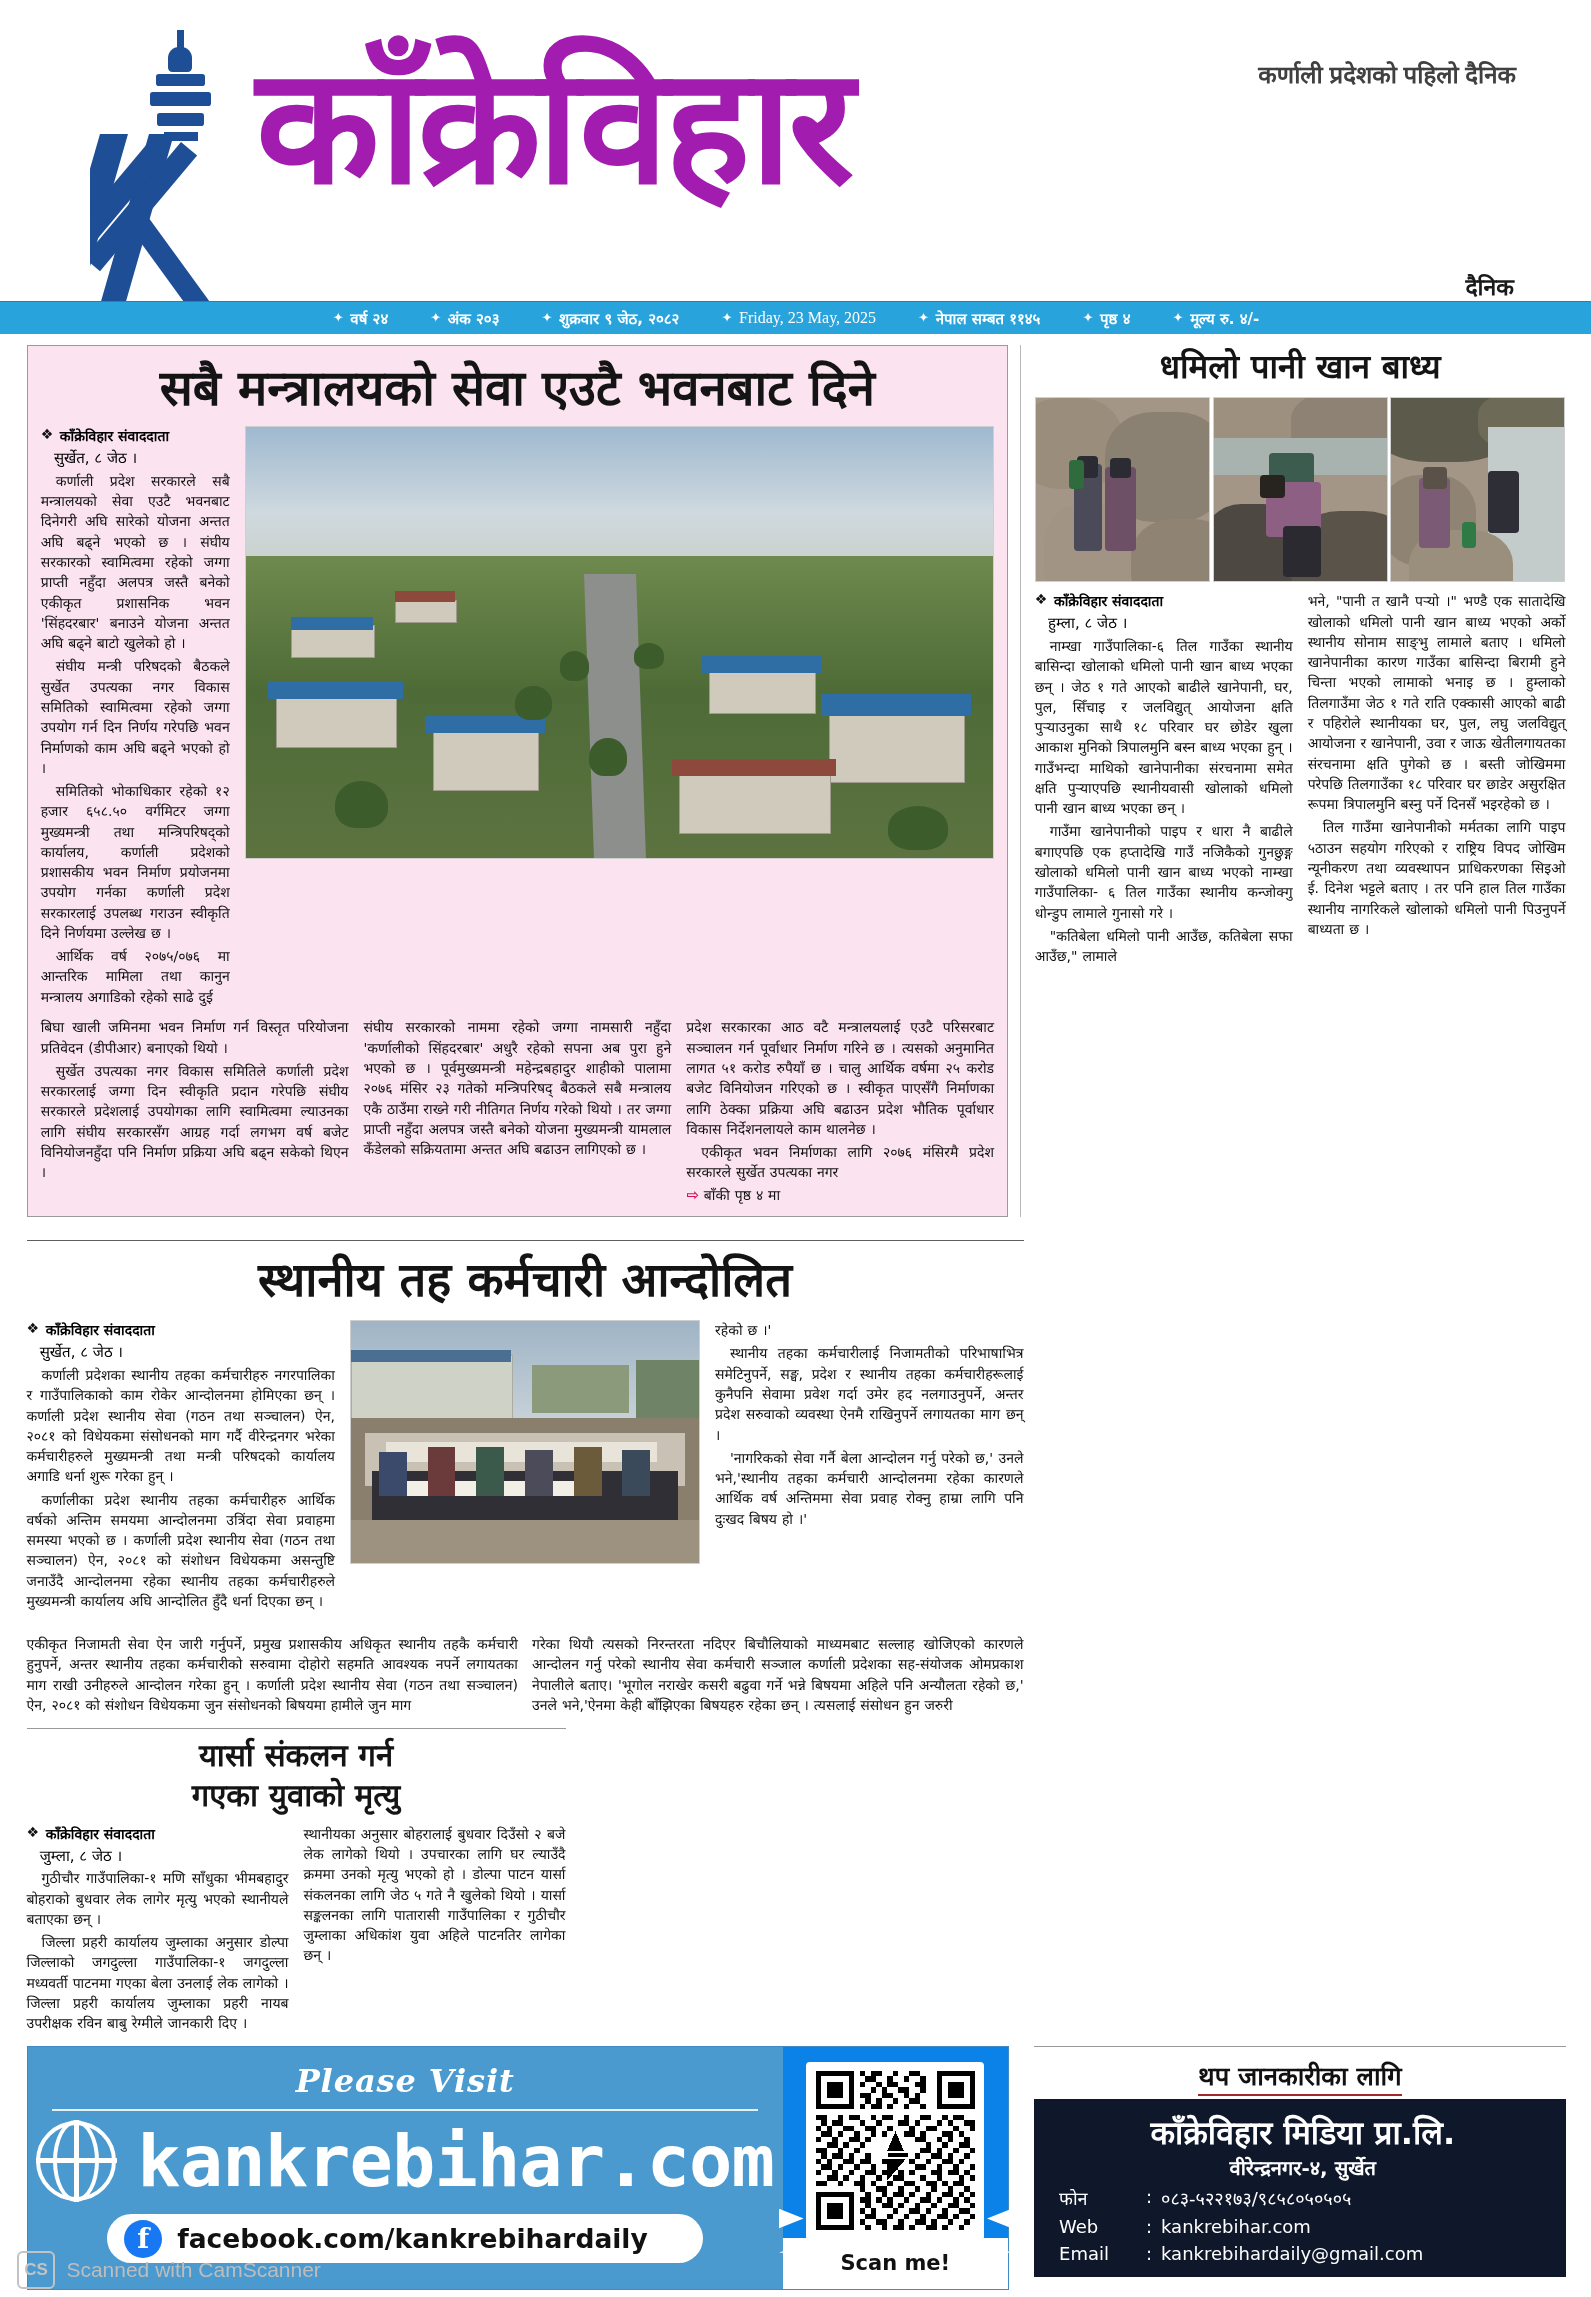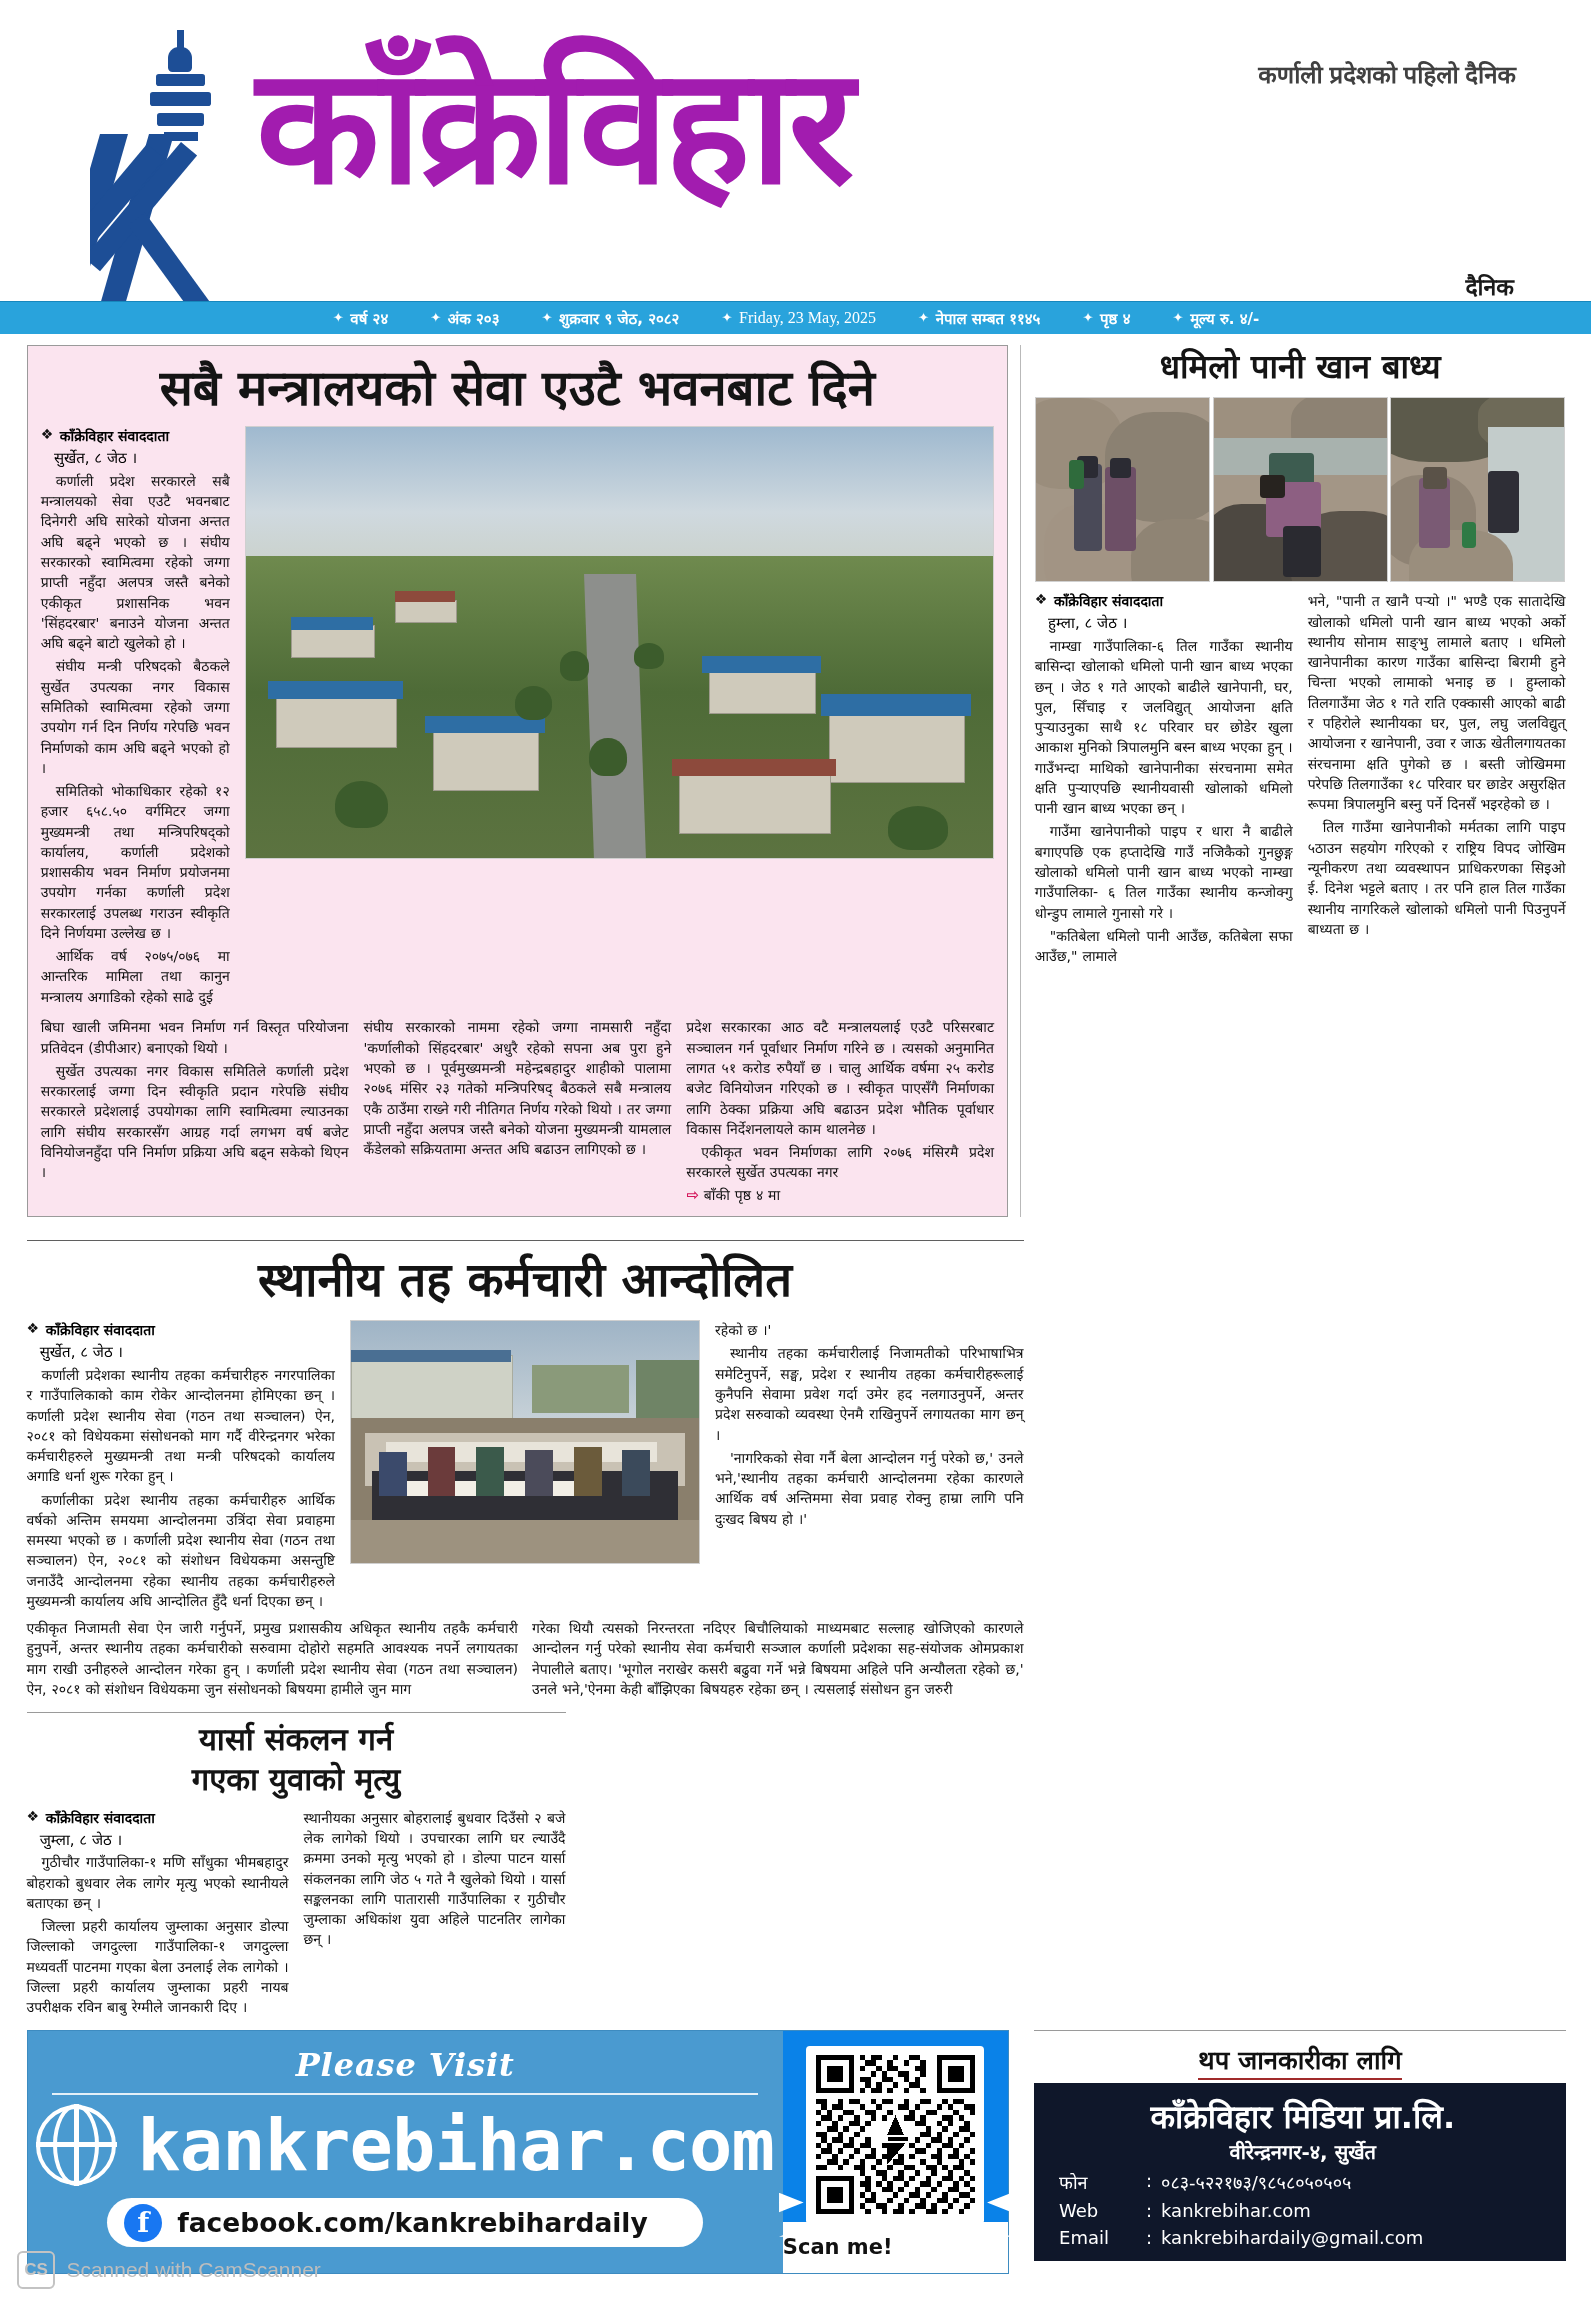--- a/index.html
+++ b/index.html
@@ -145,21 +145,21 @@
   .fbicon{width:38px;height:38px;border-radius:50%;background:#1877f2;color:#fff;
           display:flex;align-items:center;justify-content:center;font-size:28px;font-weight:bold;
           font-family:"DejaVu Serif",serif;flex:none;line-height:1;}
   .fbtext{color:#111;font-size:26.5px;font-weight:bold;font-family:"DejaVu Sans",sans-serif;}
 
   .qrpanel{width:225px;background:#0a82e8;position:relative;display:flex;flex-direction:column;
            align-items:center;justify-content:flex-start;flex:none;padding-top:15px;box-sizing:border-box;}
   .qrframe{width:178px;height:178px;background:#fff;padding:9.5px;box-sizing:border-box;border-radius:3.8px;}
   .qrimg{width:100%;height:100%;}
   .ribbon{position:absolute;left:0;right:0;bottom:0;height:51px;background:#fff;
-          display:flex;align-items:center;justify-content:flex-start;}
+          display:flex;align-items:center;justify-content:center;}
   .ribbon:before,.ribbon:after{content:"";position:absolute;top:-15px;width:0;height:0;
           border-top:15px solid transparent;border-bottom:0 solid transparent;}
   .ribbon span{font-size:21px;font-weight:bold;color:#111;font-family:"DejaVu Sans",sans-serif;}
   .rib-l,.rib-r{position:absolute;bottom:36px;width:24.6px;height:44px;background:#fff;}
   .rib-l{left:-3.8px;clip-path:polygon(0 0,100% 22%,0 44%,0 100%,100% 78%,100% 100%,0 100%);}
   .rib-r{right:-3.8px;clip-path:polygon(100% 0,0 22%,100% 44%,100% 100%,0 78%,0 100%,100% 100%);}
 
   .ad-right{width:539px;margin-left:25.6px;box-sizing:border-box;}
   .thap{
     background:#ffffff;padding:3.8px 0 5.7px 0;text-align:center;
@@ -405,21 +405,21 @@
             </div>
           </div>
 
           <div class="col">
             <p class="t noind">रहेको छ ।'</p>
             <p class="t">स्थानीय तहका कर्मचारीलाई निजामतीको परिभाषाभित्र समेटिनुपर्ने, सङ्घ, प्रदेश र स्थानीय तहका कर्मचारीहरूलाई कुनैपनि सेवामा प्रवेश गर्दा उमेर हद नलगाउनुपर्ने, अन्तर प्रदेश सरुवाको व्यवस्था ऐनमै राखिनुपर्ने लगायतका माग छन् ।</p>
             <p class="t">'नागरिकको सेवा गर्नै बेला आन्दोलन गर्नु परेको छ,' उनले भने,'स्थानीय तहका कर्मचारी आन्दोलनमा रहेका कारणले आर्थिक वर्ष अन्तिममा सेवा प्रवाह रोक्नु हाम्रा लागि पनि दुःखद बिषय हो ।'</p>
           </div>
         </div>
 
-        <div class="cols4" style="margin-top:4px;gap:14px;">
+        <div class="cols4" style="margin-top:20px;gap:14px;">
           <div class="col">
             <p class="t noind">एकीकृत निजामती सेवा ऐन जारी गर्नुपर्ने, प्रमुख प्रशासकीय अधिकृत स्थानीय तहकै कर्मचारी हुनुपर्ने, अन्तर स्थानीय तहका कर्मचारीको सरुवामा दोहोरो सहमति आवश्यक नपर्ने लगायतका माग राखी उनीहरुले आन्दोलन गरेका हुन् । कर्णाली प्रदेश स्थानीय सेवा (गठन तथा सञ्चालन) ऐन, २०८१ को संशोधन विधेयकमा जुन संसोधनको बिषयमा हामीले जुन माग</p>
           </div>
           <div class="col">
             <p class="t noind">गरेका थियौ त्यसको निरन्तरता नदिएर बिचौलियाको माध्यमबाट सल्लाह खोजिएको कारणले आन्दोलन गर्नु परेको स्थानीय सेवा कर्मचारी सञ्जाल कर्णाली प्रदेशका सह-संयोजक ओमप्रकाश नेपालीले बताए। 'भूगोल नराखेर कसरी बढुवा गर्ने भन्ने बिषयमा अहिले पनि अन्यौलता रहेको छ,' उनले भने,'ऐनमा केही बाँझिएका बिषयहरु रहेका छन् । त्यसलाई संसोधन हुन जरुरी</p>
           </div>
         </div>
       </div>
 
       <div class="vrule"></div>

